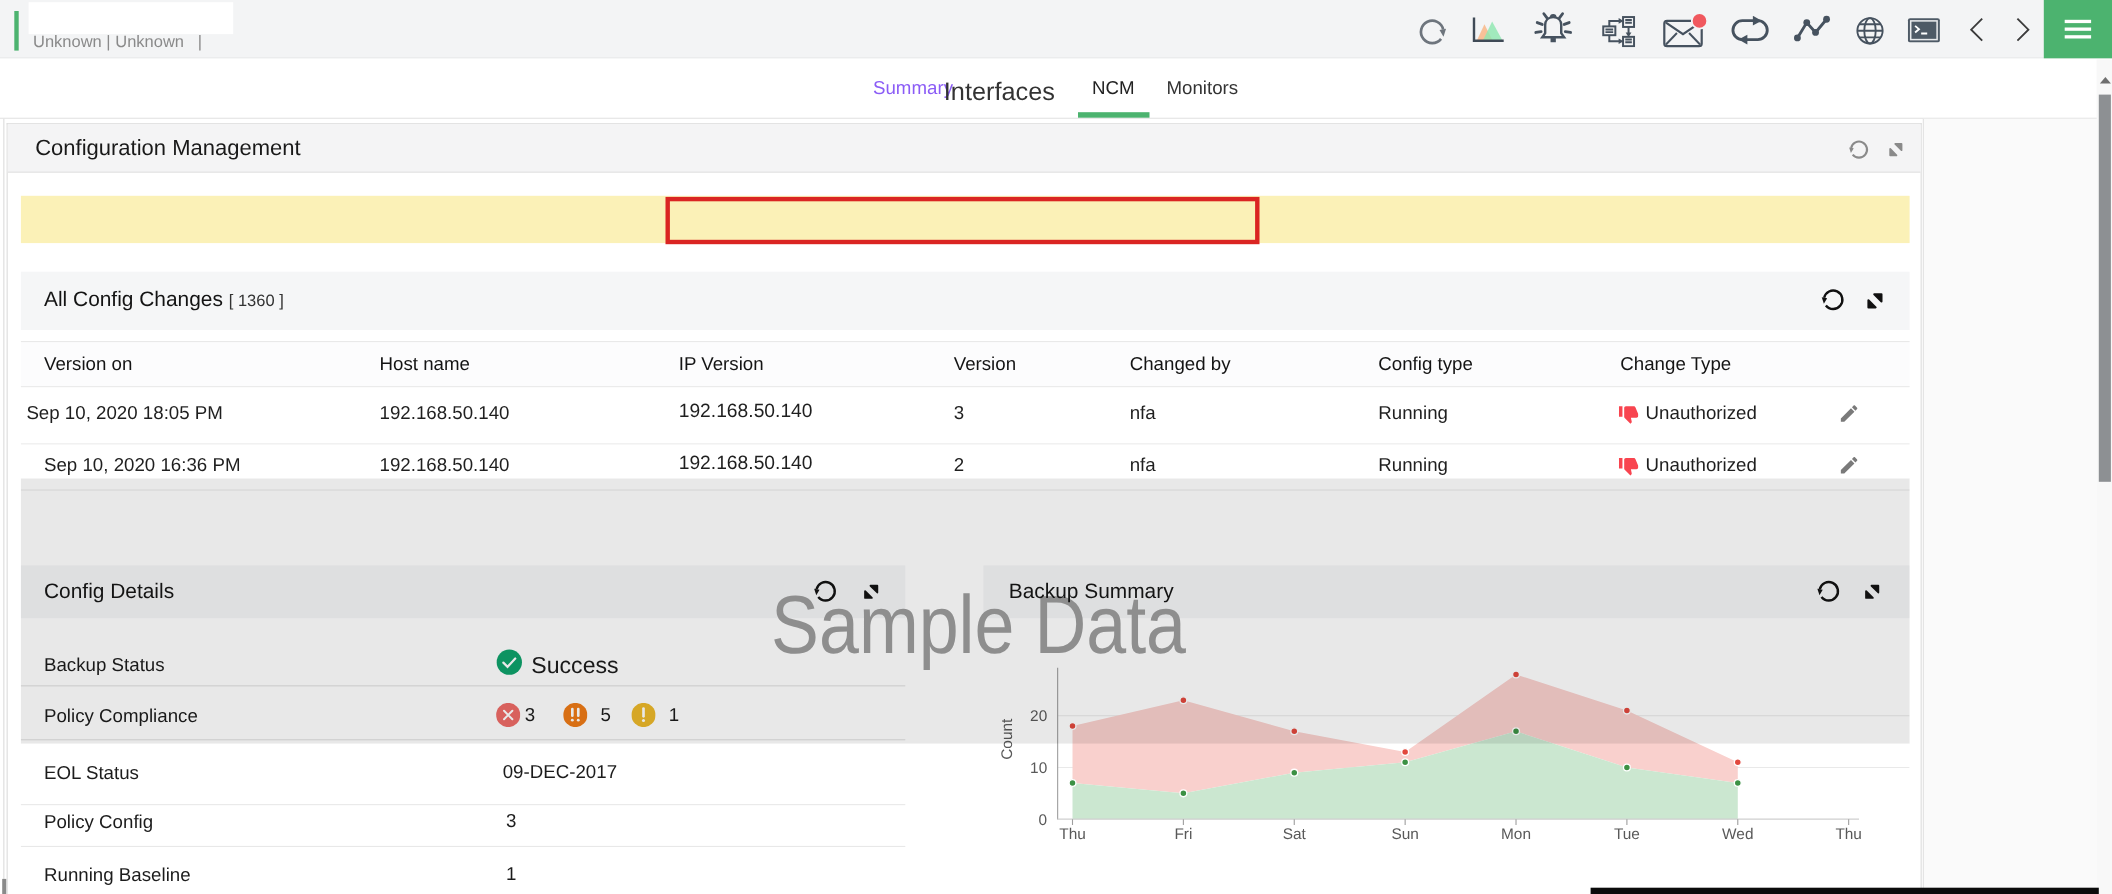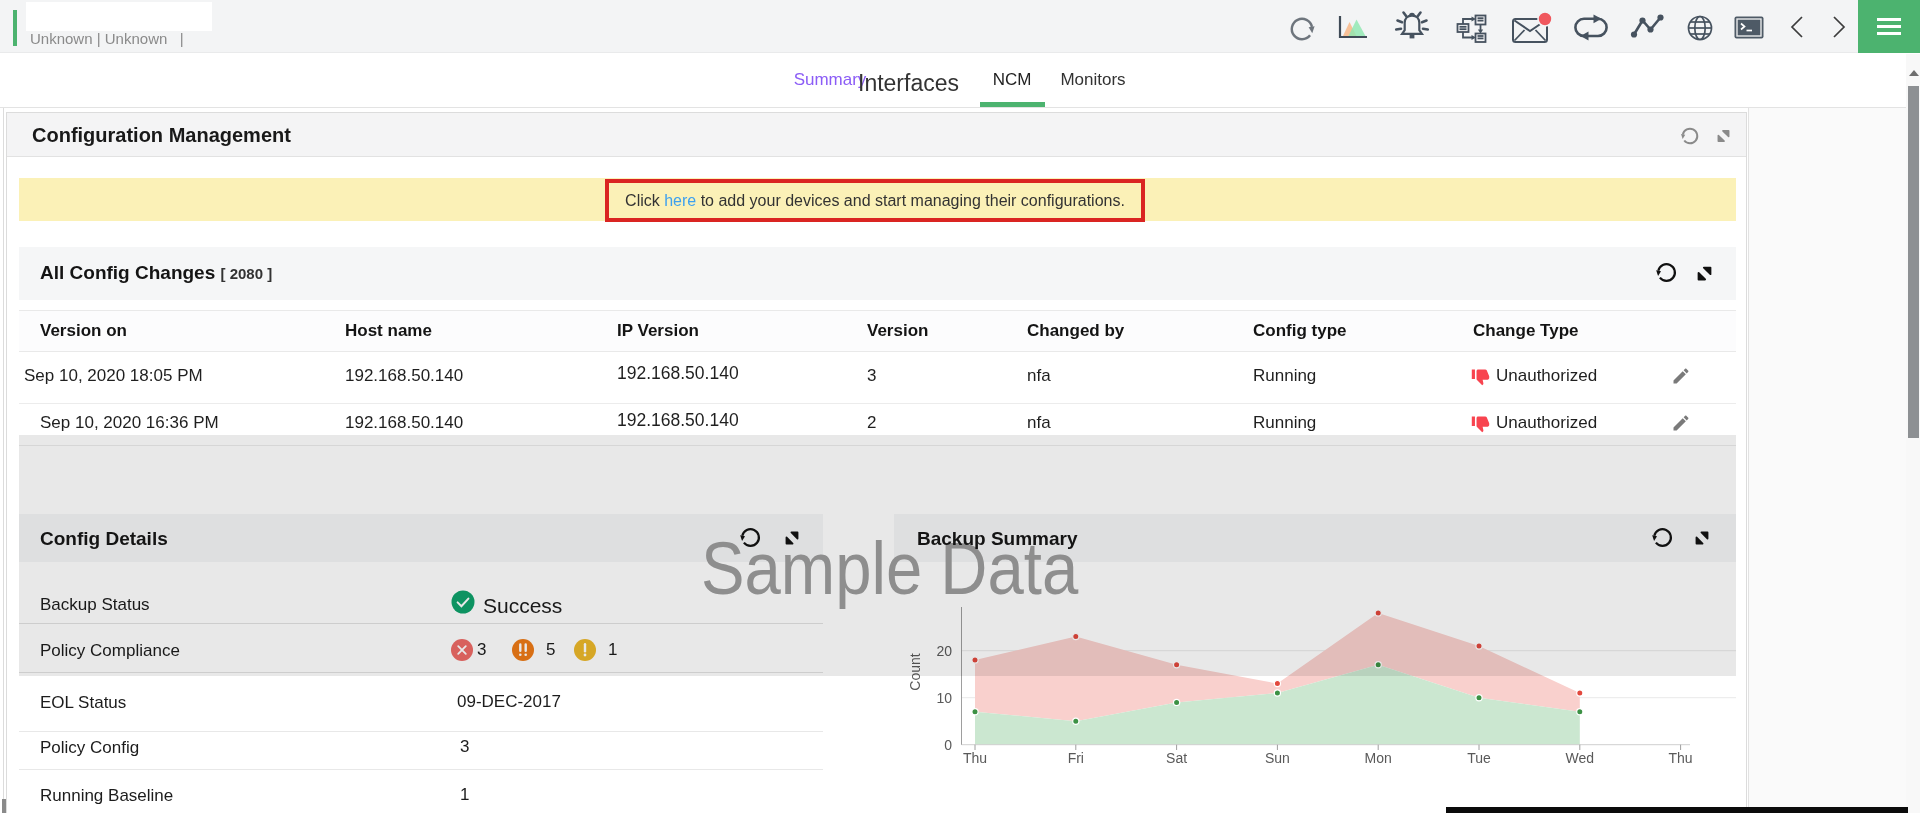--- a/index.html
+++ b/index.html
@@ -1,20 +1,20 @@
 <!DOCTYPE html>
 <html><head>
 <meta charset="utf-8">
 <style>
 *{margin:0;padding:0;box-sizing:border-box}
 html,body{width:1920px;height:813px;overflow:hidden}
 body{font-family:"Liberation Sans",sans-serif;background:#fff}
 .abs{position:absolute}
 #root{position:relative;width:1920px;height:813px;overflow:hidden;background:#fff}
-.bold{font-weight:bold}
+.bold{font-weight:normal}
 </style>
 </head>
 <body>
 <div id="root">
 
 <div class="abs" style="left:0;top:0;width:1920px;height:53px;background:#f3f4f5;border-bottom:1px solid #e9eaeb"></div>
 <div class="abs" style="left:13px;top:10px;width:4px;height:36px;background:#4cb36f"></div>
 <div class="abs" style="left:26px;top:2px;width:186px;height:29px;background:#fff"></div>
 <div class="abs" style="left:30px;top:30px;font-size:15px;color:#8a8a8a">Unknown&nbsp;|&nbsp;Unknown&nbsp;&nbsp;&nbsp;|</div>
 <svg class="abs" style="left:1288px;top:15px" width="28" height="28" viewBox="0 0 24 24">
@@ -128,24 +128,23 @@
 </svg>
 <svg class="abs" style="left:1717px;top:129px" width="13" height="14" viewBox="0 0 24 24">
   <g fill="#8a8a8a" stroke="#8a8a8a" stroke-width="3" stroke-linejoin="round">
     <polygon points="11,2.5 21.5,2.5 21.5,13"></polygon>
     <polygon points="2.5,11 13,21.5 2.5,21.5"></polygon>
   </g>
 </svg>
 
 <div class="abs" style="left:19px;top:178px;width:1717px;height:43px;background:#fbf1b7"></div>
 <div class="abs" style="left:605px;top:179px;width:540px;height:43px;border:4px solid #da2522"></div>
-<div class="abs" style="left:605px;top:192px;width:540px;text-align:center;font-size:16px;color:#333">Click <span style="color:#3da0ef">here</span> to add your devices and start managing their configurations.</div>
 
 <div class="abs" style="left:19px;top:247px;width:1717px;height:53px;background:#f5f6f7"></div>
-<div class="abs" style="left:40px;top:262px;font-size:19px;color:#141414"><span class="bold">All Config Changes</span> <span class="bold" style="font-size:15px;color:#333">[ 2080 ]</span></div>
+<div class="abs" style="left:40px;top:262px;font-size:19px;color:#141414"><span class="bold">All Config Changes</span> <span class="bold" style="font-size:15px;color:#333">[ 1360 ]</span></div>
 <svg class="abs" style="left:1654.5px;top:261px" width="23" height="23" viewBox="0 0 24 24">
   <path d="M3.44 10.18 A8.75 8.75 0 1 1 5.10 17.39" fill="none" stroke="#111" stroke-width="2.3"></path>
   <path d="M1.2 9.6 L6.3 10.6 L3.2 15.7 z" fill="#111"></path>
 </svg>
 <svg class="abs" style="left:1697px;top:265.5px" width="15" height="15" viewBox="0 0 24 24">
   <g fill="#111" stroke="#111" stroke-width="3" stroke-linejoin="round">
     <polygon points="11,2.5 21.5,2.5 21.5,13"></polygon>
     <polygon points="2.5,11 13,21.5 2.5,21.5"></polygon>
   </g>
 </svg>

